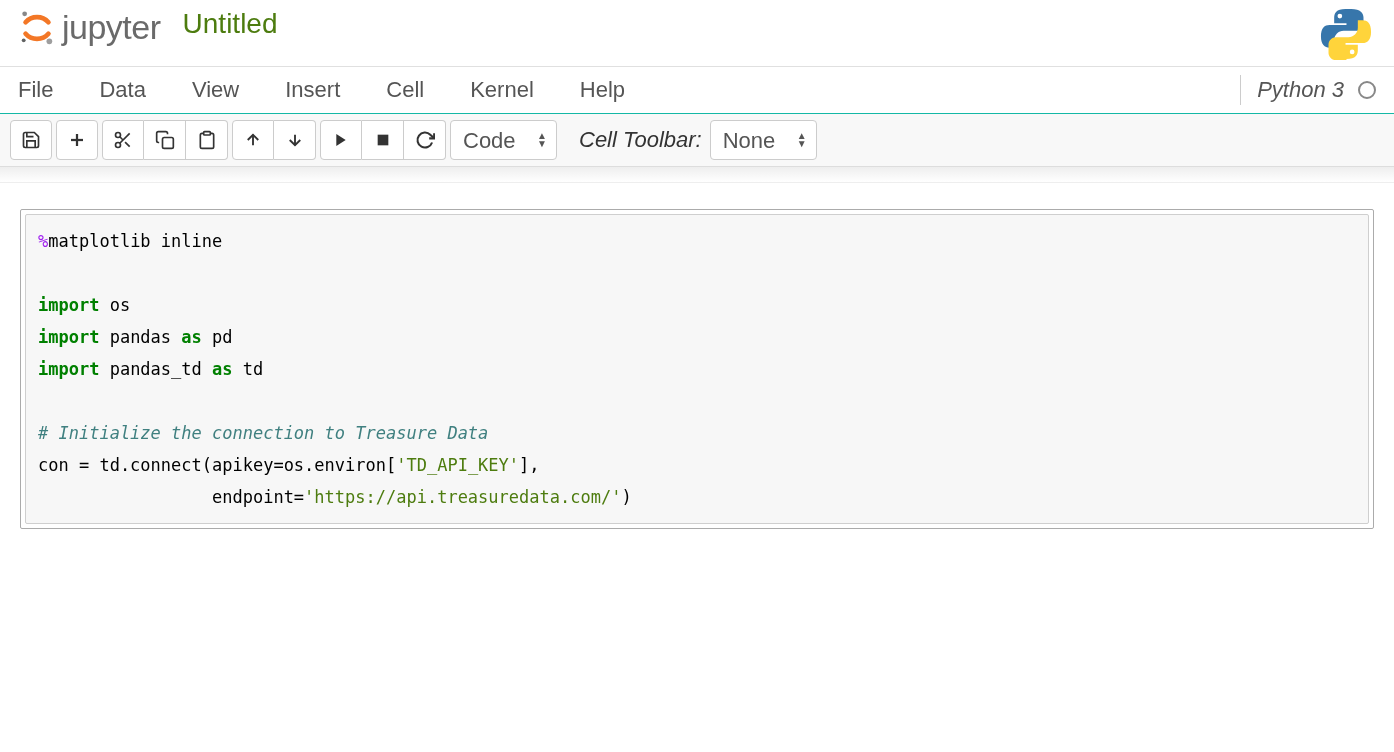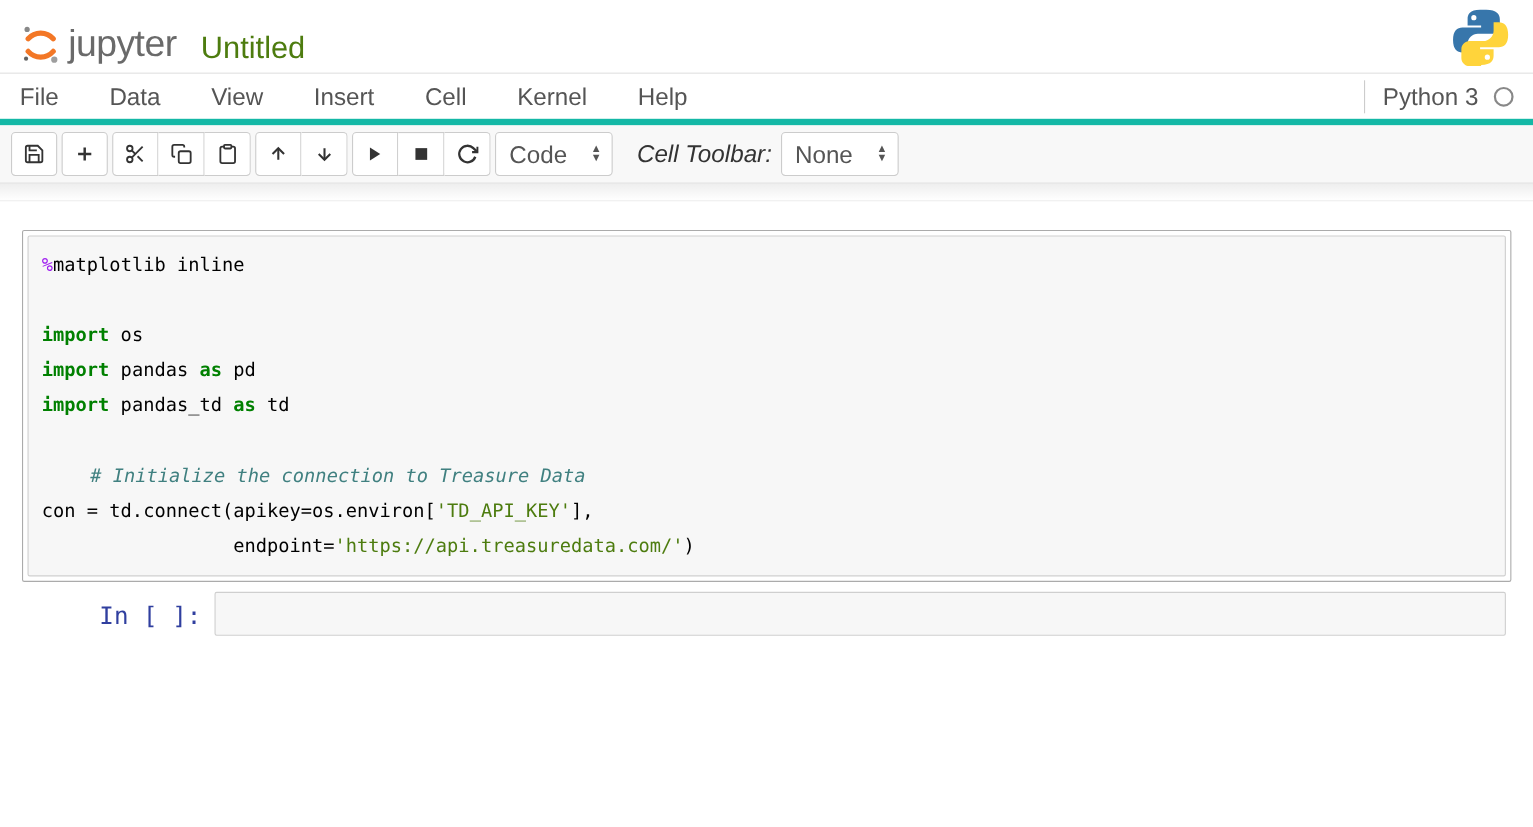--- a/index.html
+++ b/index.html
@@ -1,27 +1,27 @@
 <!DOCTYPE html>
 <html><head>
 <meta charset="utf-8">
 <style>
   * { box-sizing: border-box; }
   body { margin: 0; font-family: "Helvetica Neue", Helvetica, Arial, sans-serif; font-size: 14px; color: #333; background: #fff; }
-  .header { display: flex; align-items: flex-end; padding: 8px 18px 6px 18px; }
+  .header { display: flex; align-items: flex-start; padding: 8px 18px 6px 18px; }
   .logo { display: flex; align-items: center; gap: 6px; }
   .logo-icon { width: 38px; height: 38px; }
   .logo-text { font-size: 34px; font-weight: 400; letter-spacing: -0.5px; color: #6a6a6a; font-family: "Helvetica Neue", sans-serif; }
   .notebook-title { font-size: 28px; color: #4d7c0f; margin-left: 22px; font-weight: 400; }
   .spacer { flex: 1; }
   .python-logo { width: 52px; height: 52px; margin-right: 4px; }
 
-  .menubar { display: flex; align-items: center; border-top: 1px solid #e0e0e0; border-bottom: 6px solid #14b8a6; padding: 0 18px; background: #fff; height: 48px; gap: 0; }
+  .menubar { display: flex; align-items: center; border-top: 1px solid #e0e0e0; border-bottom: 1px solid #14b8a6; padding: 0 18px; background: #fff; height: 48px; gap: 0; }
   .menubar .menu-item { font-size: 22px; color: #555; padding: 8px 28px 8px 0; cursor: pointer; margin-right: 18px; }
-  .menubar .kernel-name { font-size: 22px; color: #555; padding-right: 10px; border-left: 1px solid #ccc; padding-left: 16px; height: 30px; display: flex; align-items: center; }
+  .menubar .kernel-name { font-size: 22px; color: #555; padding-right: 10px; border-left: 1px solid #ccc; padding-left: 16px; height: 30px; display: flex; align-items: center; font-style: italic; }
   .kernel-indicator { width: 18px; height: 18px; border: 2px solid #888; border-radius: 50%; margin-left: 4px; }
 
   .toolbar { display: flex; align-items: center; padding: 6px 10px; background: #f8f8f8; border-bottom: 1px solid #ddd; gap: 4px; }
   .btn-group { display: flex; }
   .btn { min-width: 42px; height: 40px; border: 1px solid #ccc; background: #fff; display: flex; align-items: center; justify-content: center; cursor: pointer; font-size: 20px; color: #333; }
   .btn-group .btn:not(:first-child) { border-left: none; }
   .btn-group .btn:first-child { border-top-left-radius: 4px; border-bottom-left-radius: 4px; }
   .btn-group .btn:last-child { border-top-right-radius: 4px; border-bottom-right-radius: 4px; }
   .single .btn { border-radius: 4px; }
   .select { height: 40px; border: 1px solid #ccc; border-radius: 4px; background: #fff; font-size: 22px; padding: 0 40px 0 12px; color: #555; appearance: none; position: relative; }
@@ -33,21 +33,21 @@
 
   .notebook-container { padding: 26px 20px 30px 20px; }
   .cell { display: flex; border: 1px solid transparent; padding: 4px; margin-bottom: 4px; }
   .cell.active { border: 1px solid #ababab; border-radius: 2px; }
   .prompt { width: 170px; text-align: right; padding: 10px 12px 0 0; font-family: "Menlo", "Monaco", "Consolas", monospace; font-size: 22px; color: #303F9F; flex-shrink: 0; }
   .input-area { flex: 1; background: #f7f7f7; border: 1px solid #cfcfcf; border-radius: 2px; padding: 10px 12px; font-family: "Menlo", "Monaco", "Consolas", monospace; font-size: 17px; line-height: 32px; white-space: pre; overflow-x: auto; }
   .empty-input { min-height: 40px; }
 
   .cm-magic { color: #A020F0; }
   .cm-kw { color: #008000; font-weight: bold; }
-  .cm-comment { color: #408080; font-style: italic; margin-left: 44px; }
+  .cm-comment { color: #408080; font-style: italic; }
   .cm-string { color: #4d7c0f; }
   .cm-text { color: #000; }
 
   svg { display: block; }
 </style>
 </head>
 <body>
 
 <div class="header">
   <div class="logo">
@@ -178,18 +178,14 @@
 
 </span><span class="cm-kw">import</span><span class="cm-text"> os
 </span><span class="cm-kw">import</span><span class="cm-text"> pandas </span><span class="cm-kw">as</span><span class="cm-text"> pd
 </span><span class="cm-kw">import</span><span class="cm-text"> pandas_td </span><span class="cm-kw">as</span><span class="cm-text"> td
 
 </span><span class="cm-comment"># Initialize the connection to Treasure Data</span><span>
 </span><span class="cm-text">con = td.connect(apikey=os.environ[</span><span class="cm-string">'TD_API_KEY'</span><span class="cm-text">],
 </span><span class="cm-text">                 endpoint=</span><span class="cm-string">'https://api.treasuredata.com/'</span><span class="cm-text">)</span></div>
   </div>
 
-  <div class="cell">
-    <div class="prompt">In [ ]:</div>
-    <div class="input-area empty-input" id="code1"></div>
-  </div>
 
 </div>
 
 </body></html>

